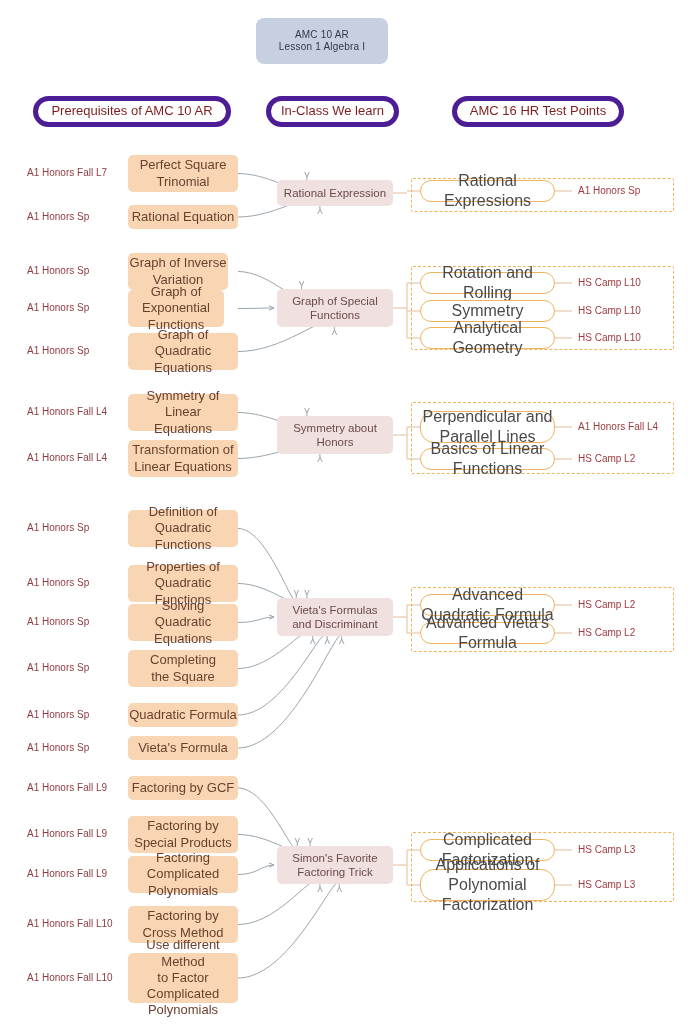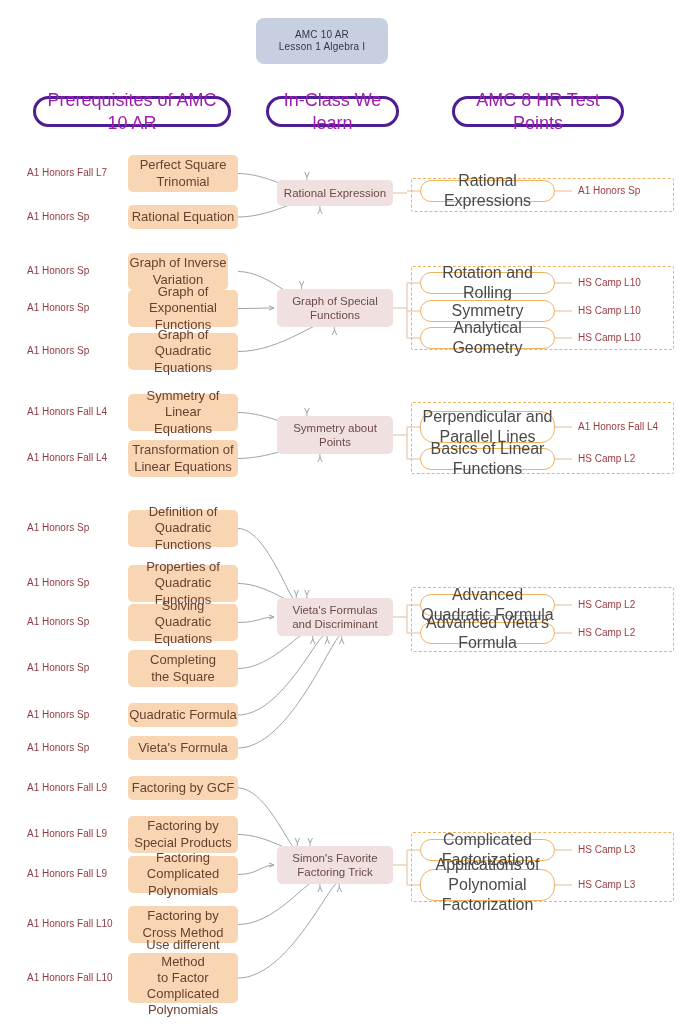--- a/index.html
+++ b/index.html
@@ -43,24 +43,24 @@
     background: #c6d0e0;
     color: #303a4a;
     border-radius: 8px;
     font-size: 10px;
     letter-spacing: .2px;
   }
 
   
   .col-header {
     background: #ffffff;
-    border: 3px solid #4c1d95;
+    border: 5px solid #4c1d95;
     border-radius: 16px;
-    color: #a21caf;
-    font-size: 18px;
+    color: #7f1d1d;
+    font-size: 13px;
   }
 
   
   .pre-node {
     background: #f8d6b3;
     color: #6b3f2e;
     border-radius: 5px;
     font-size: 13px;
   }
 
@@ -177,59 +177,59 @@
       <path d="M555,850 L572,850" fill="none" stroke="#e8cbb0" stroke-width="1.3"></path>
       <path d="M407,885 L420,885" fill="none" stroke="#e8cbb0" stroke-width="1.3"></path>
       <path d="M555,885 L572,885" fill="none" stroke="#e8cbb0" stroke-width="1.3"></path>
     </svg>
 
   <div class="node title-node" id="title-node" style="left: 256px; top: 18px; width: 132px; height: 46px;">AMC 10 AR
 Lesson 1 Algebra I</div>
 
   <div class="node col-header" id="hdr-0" style="left: 33px; top: 96px; width: 198px; height: 31px;">Prerequisites of AMC 10 AR</div>
   <div class="node col-header" id="hdr-1" style="left: 266px; top: 96px; width: 133px; height: 31px;">In-Class We learn</div>
-  <div class="node col-header" id="hdr-2" style="left: 452px; top: 96px; width: 172px; height: 31px;">AMC 8 HR Test Points</div>
+  <div class="node col-header" id="hdr-2" style="left: 452px; top: 96px; width: 172px; height: 31px;">AMC 16 HR Test Points</div>
 
   <div id="dynamic-nodes">
       <div class="group-box" style="left: 411px; top: 178px; width: 263px; height: 34px;"></div>
       <div class="node src-label" style="left: 27px; top: 165.5px; width: 100px; height: 16px;">A1 Honors Fall L7</div>
       <div class="node pre-node" style="left: 128px; top: 155px; width: 110px; height: 37px;">Perfect Square
 Trinomial</div>
       <div class="node src-label" style="left: 27px; top: 209px; width: 100px; height: 16px;">A1 Honors Sp</div>
       <div class="node pre-node" style="left: 128px; top: 205px; width: 110px; height: 24px;">Rational Equation</div>
       <div class="node mid-node" style="left: 277px; top: 180px; width: 116px; height: 26px;">Rational Expression</div>
       <div class="node test-node" style="left: 420px; top: 180px; width: 135px; height: 22px;">Rational Expressions</div>
       <div class="node test-src" style="left: 578px; top: 183px; width: 110px; height: 16px;">A1 Honors Sp</div>
       <div class="group-box" style="left: 411px; top: 266px; width: 263px; height: 84px;"></div>
       <div class="node src-label" style="left: 27px; top: 263.5px; width: 100px; height: 16px;">A1 Honors Sp</div>
       <div class="node pre-node" style="left: 128px; top: 253px; width: 100px; height: 37px;">Graph of Inverse
 Variation</div>
       <div class="node src-label" style="left: 27px; top: 300.5px; width: 100px; height: 16px;">A1 Honors Sp</div>
-      <div class="node pre-node" style="left: 128px; top: 290px; width: 110px; height: 37px;">Graph of Exponential
+      <div class="node pre-node" style="left: 128px; top: 290px; width: 96px; height: 37px;">Graph of Exponential
 Functions</div>
       <div class="node src-label" style="left: 27px; top: 343.5px; width: 100px; height: 16px;">A1 Honors Sp</div>
       <div class="node pre-node" style="left: 128px; top: 333px; width: 110px; height: 37px;">Graph of Quadratic
 Equations</div>
       <div class="node mid-node" style="left: 277px; top: 289px; width: 116px; height: 38px;">Graph of  Special
 Functions</div>
       <div class="node test-node" style="left: 420px; top: 272px; width: 135px; height: 22px;">Rotation and Rolling</div>
       <div class="node test-src" style="left: 578px; top: 275px; width: 110px; height: 16px;">HS Camp L10</div>
       <div class="node test-node" style="left: 420px; top: 300px; width: 135px; height: 22px;">Symmetry</div>
       <div class="node test-src" style="left: 578px; top: 303px; width: 110px; height: 16px;">HS Camp L10</div>
       <div class="node test-node" style="left: 420px; top: 327px; width: 135px; height: 22px;">Analytical Geometry</div>
       <div class="node test-src" style="left: 578px; top: 330px; width: 110px; height: 16px;">HS Camp L10</div>
       <div class="group-box" style="left: 411px; top: 402px; width: 263px; height: 72px;"></div>
       <div class="node src-label" style="left: 27px; top: 404.5px; width: 100px; height: 16px;">A1 Honors Fall L4</div>
       <div class="node pre-node" style="left: 128px; top: 394px; width: 110px; height: 37px;">Symmetry of Linear
 Equations</div>
       <div class="node src-label" style="left: 27px; top: 450.5px; width: 100px; height: 16px;">A1 Honors Fall L4</div>
       <div class="node pre-node" style="left: 128px; top: 440px; width: 110px; height: 37px;">Transformation of
 Linear Equations</div>
       <div class="node mid-node" style="left: 277px; top: 416px; width: 116px; height: 38px;">Symmetry about
-Points</div>
+Honors</div>
       <div class="node test-node" style="left: 420px; top: 411px; width: 135px; height: 32px;">Perpendicular and
 Parallel Lines</div>
       <div class="node test-src" style="left: 578px; top: 419px; width: 110px; height: 16px;">A1 Honors Fall L4</div>
       <div class="node test-node" style="left: 420px; top: 448px; width: 135px; height: 22px;">Basics of Linear Functions</div>
       <div class="node test-src" style="left: 578px; top: 451px; width: 110px; height: 16px;">HS Camp L2</div>
       <div class="group-box" style="left: 411px; top: 587px; width: 263px; height: 65px;"></div>
       <div class="node src-label" style="left: 27px; top: 520.5px; width: 100px; height: 16px;">A1 Honors Sp</div>
       <div class="node pre-node" style="left: 128px; top: 510px; width: 110px; height: 37px;">Definition of
 Quadratic Functions</div>
       <div class="node src-label" style="left: 27px; top: 575.5px; width: 100px; height: 16px;">A1 Honors Sp</div>

